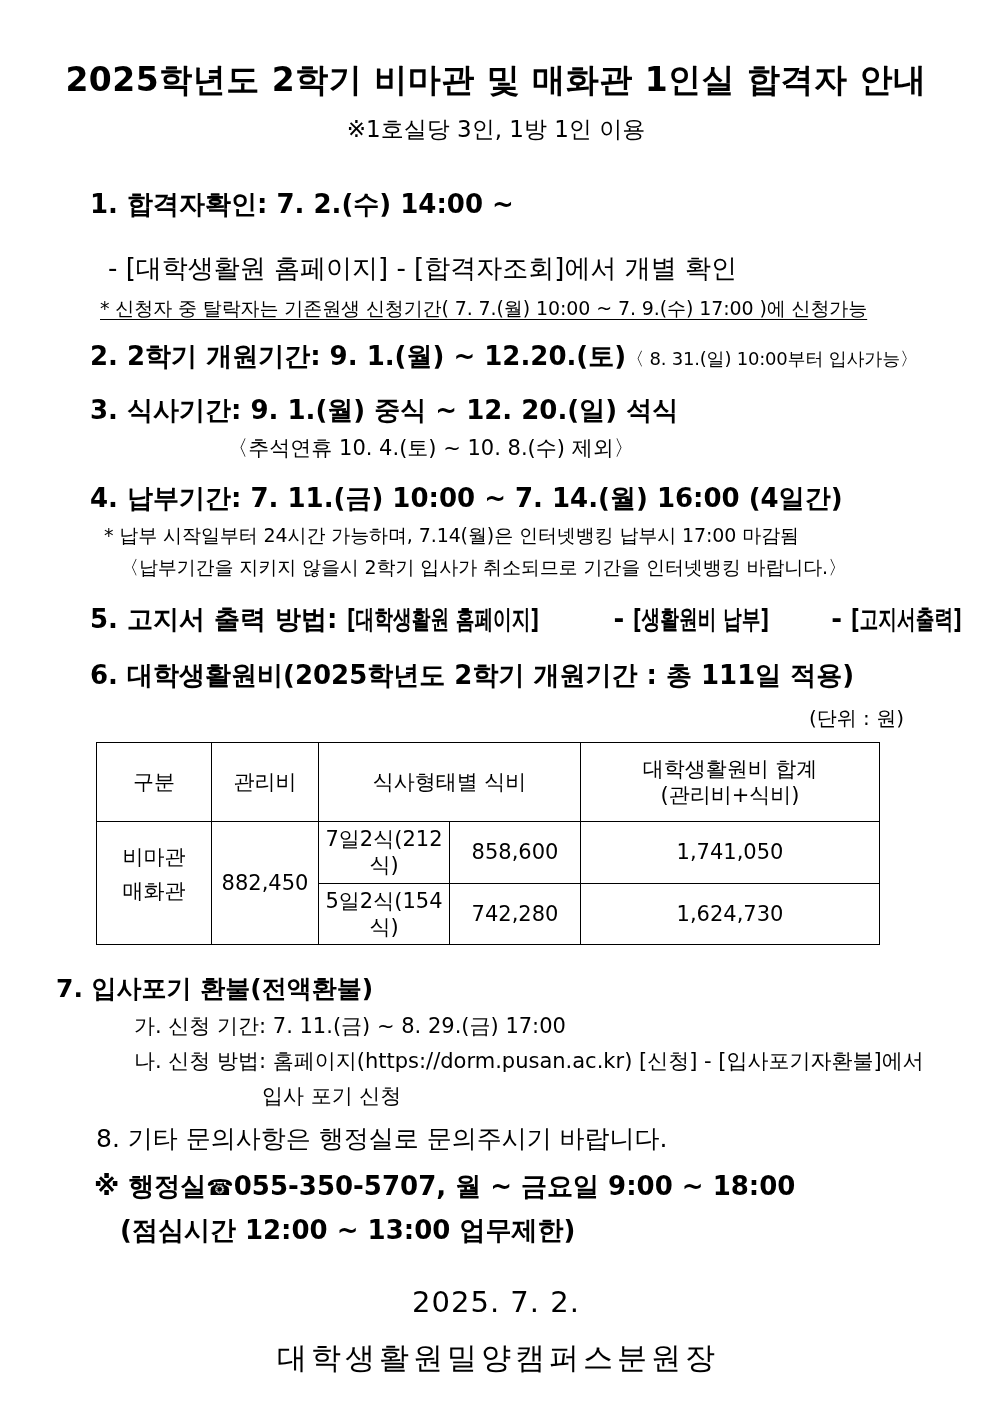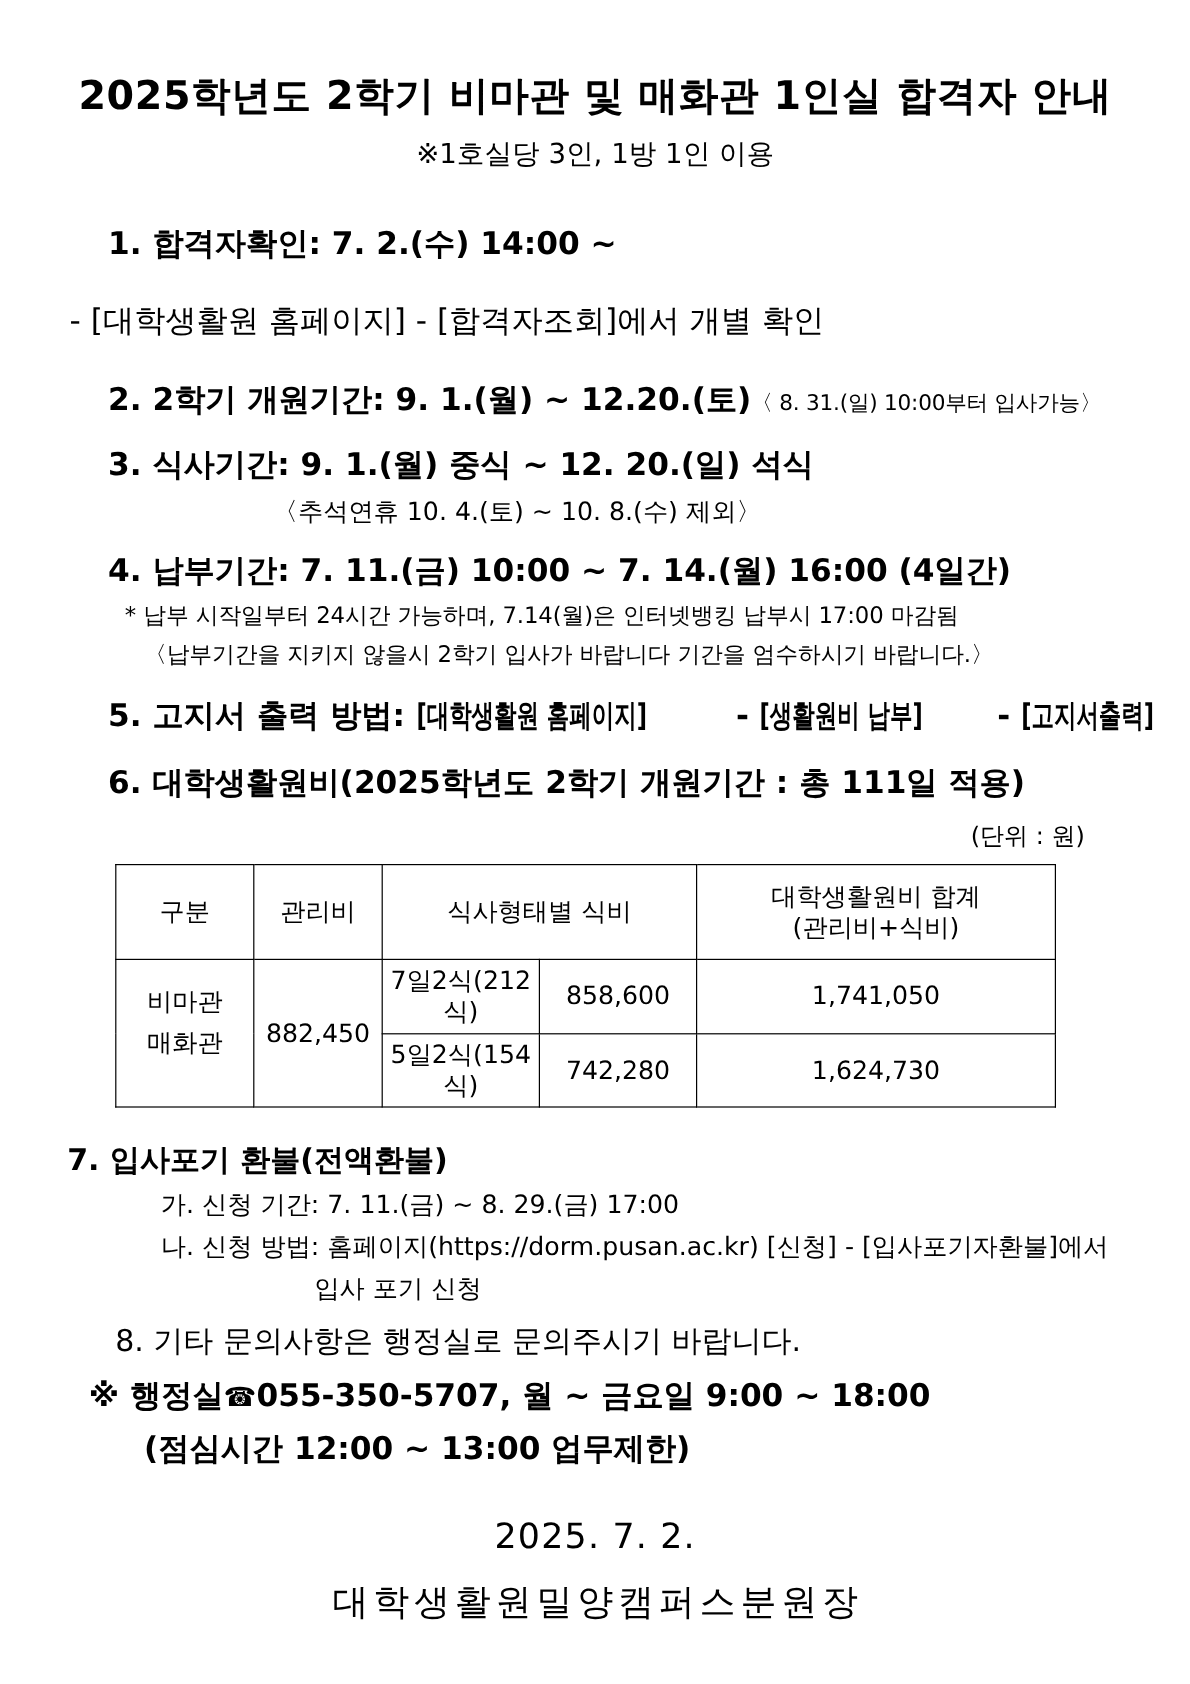--- a/index.html
+++ b/index.html
@@ -64,21 +64,21 @@
   .item-sm-tail {
     font-size: 18px;
     font-weight: 400;
     letter-spacing: -0.2px;
   }
   .sub-dash {
     font-size: 26px;
     font-weight: 400;
     line-height: 1.15;
     margin: 0;
-    padding-left: 58px;
+    padding-left: 108px;
   }
   .note-underline {
     font-size: 19px;
     font-weight: 400;
     line-height: 1.15;
     margin: 0;
     padding-left: 100px;
     text-decoration: underline;
     text-underline-offset: 4px;
     letter-spacing: -0.1px;
@@ -206,21 +206,21 @@
     font-weight: 400;
     line-height: 1.15;
     margin: 0;
     padding-left: 96px;
   }
   .contact {
     font-size: 26px;
     font-weight: 700;
     line-height: 1.15;
     margin: 0;
-    padding-left: 74px;
+    padding-left: 94px;
   }
   .contact-2 {
     padding-left: 120px;
   }
   .tel-glyph {
     font-family: "DejaVu Sans", sans-serif;
     font-size: 22px;
     font-weight: 700;
     letter-spacing: 0;
   }
@@ -254,38 +254,39 @@
   <p class="doc-subtitle">※1호실당 3인, 1방 1인 이용</p>
 
   <div class="body-area">
 
     <div class="gap-26"></div>
 
     <p class="item ln">1. 합격자확인: 7. 2.(수) 14:00 ~</p>
     <div class="gap-34"></div>
     <p class="sub-dash ln">- [대학생활원 홈페이지] - [합격자조회]에서 개별 확인</p>
     <div class="gap-14"></div>
+    <p class="note-underline ln">* 신청자 중 탈락자는 기존원생 신청기간( 7. 7.(월) 10:00 ~ 7. 9.(수) 17:00 )에 신청가능</p>
 
     <div class="gap-22"></div>
 
     <p class="item ln"><span>2. 2학기 개원기간: 9. 1.(월) ~ 12.20.(토)</span><span class="item-sm-tail">〈 8. 31.(일) 10:00부터 입사가능〉</span></p>
 
     <div class="gap-24"></div>
 
     <p class="item ln">3. 식사기간: 9. 1.(월) 중식 ~ 12. 20.(일) 석식</p>
     <div class="gap-10"></div>
     <p class="center-note ln">〈추석연휴 10. 4.(토) ~ 10. 8.(수) 제외〉</p>
 
     <div class="gap-24"></div>
 
     <p class="item ln">4. 납부기간: 7. 11.(금) 10:00 ~ 7. 14.(월) 16:00 (4일간)</p>
     <div class="gap-10"></div>
     <p class="note-plain ln">* 납부 시작일부터 24시간 가능하며, 7.14(월)은 인터넷뱅킹 납부시 17:00 마감됨</p>
     <div class="gap-10"></div>
-    <p class="note-plain note-indent2 ln">〈납부기간을 지키지 않을시 2학기 입사가 바랍니다 기간을 엄수하시기 바랍니다.〉</p>
+    <p class="note-plain note-indent2 ln">〈납부기간을 지키지 않을시 2학기 입사가 취소되므로 기간을 인터넷뱅킹 바랍니다.〉</p>
 
     <div class="gap-26"></div>
 
     <p class="item ln"><span>5. 고지서 출력 방법: </span><span class="condensed">[대학생활원 홈페이지]</span><span>- </span><span class="condensed">[생활원비 납부]</span><span> - </span><span class="condensed">[고지서출력]</span></p>
 
     <div class="gap-26"></div>
 
     <p class="item ln">6. 대학생활원비(2025학년도 2학기 개원기간 : 총 111일 적용)</p>
     <p class="unit-label ln">(단위 : 원)</p>
 

